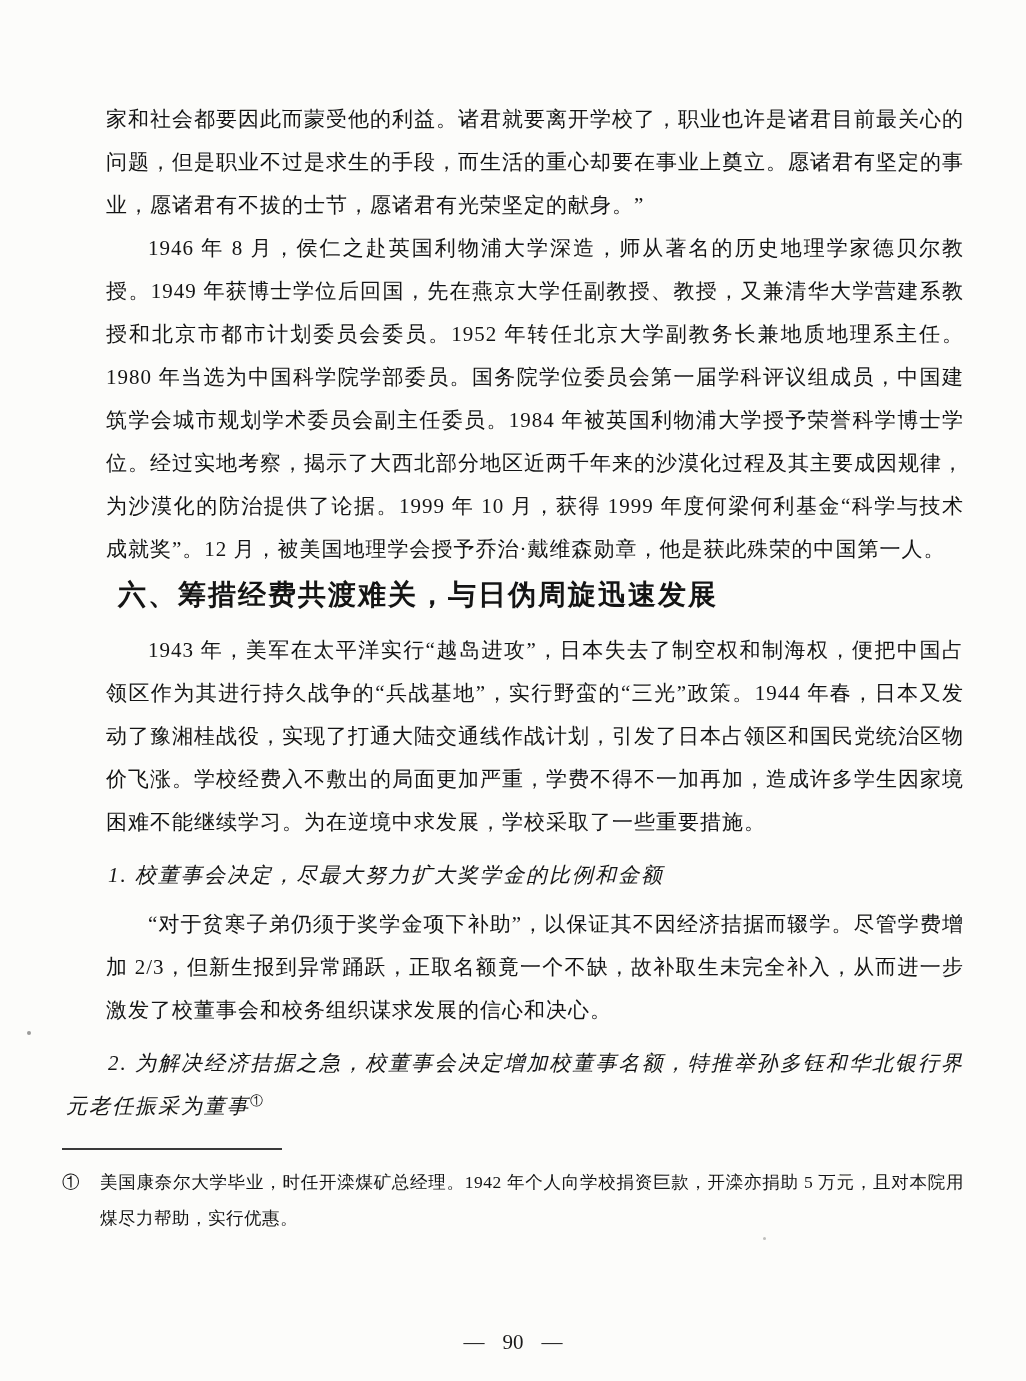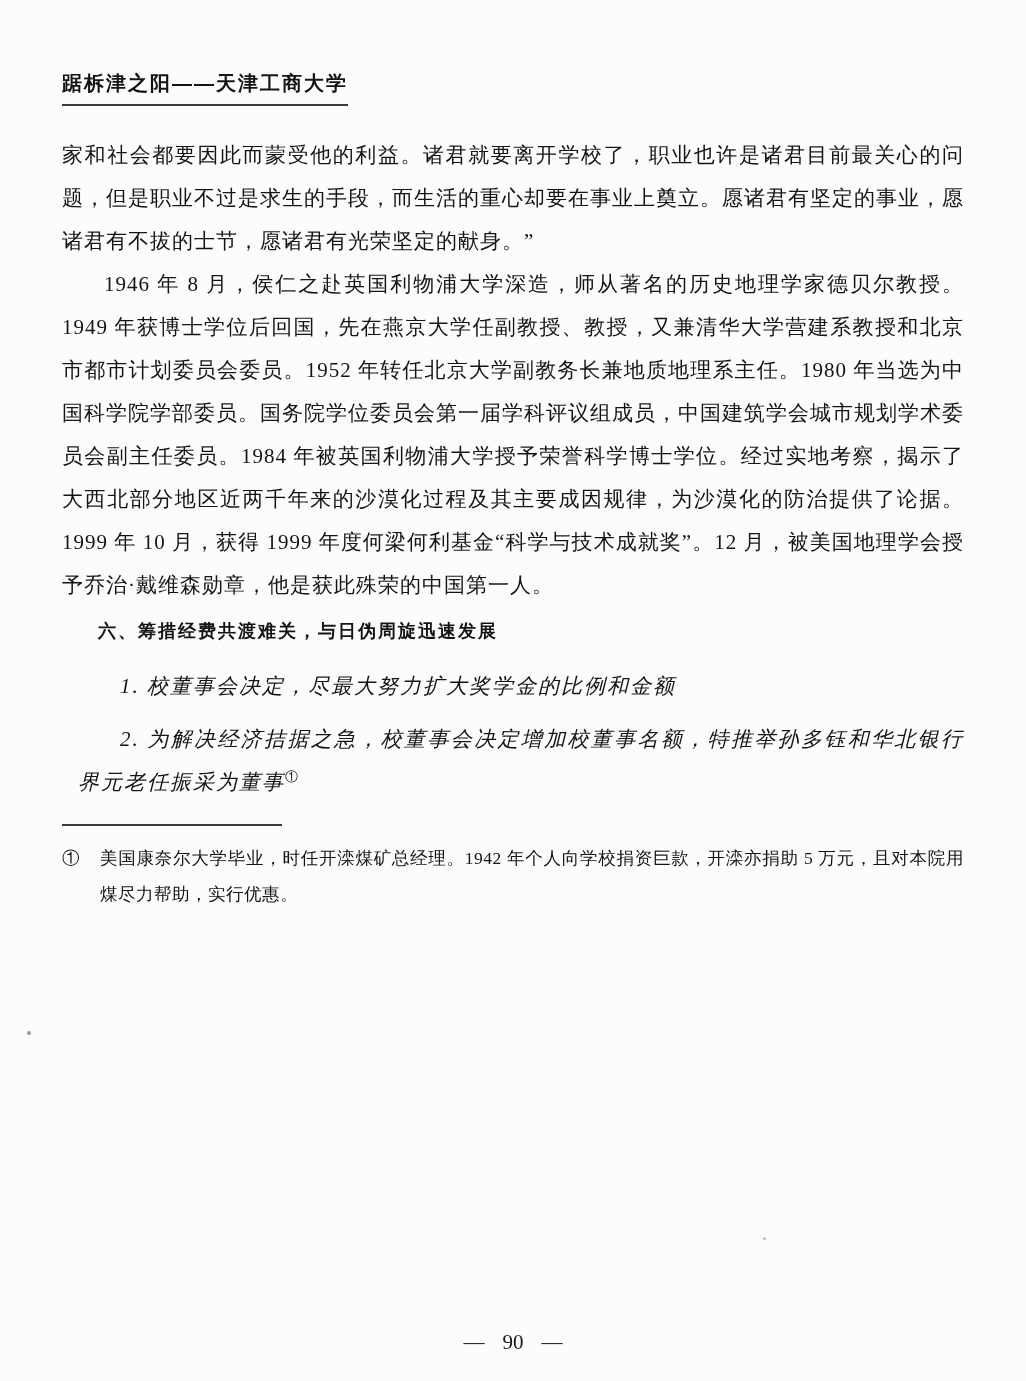--- a/index.html
+++ b/index.html
@@ -27,37 +27,38 @@
     border-bottom:2px solid #3a3a3a;
   }
   
   .bodycol{width:902px;}
   p{margin:0;}
   .para{
     font-size:21px;
     line-height:43px;
     text-align:justify;
     letter-spacing:1px;
+    margin-left:44px;
   }
   .indent{text-indent:2em;font-family:Liberation Serif, serif;}
   .first-para{margin-top:28px;}
   .section-heading{
     font-family:"Liberation Sans","DejaVu Sans",sans-serif;
     font-weight:700;
-    font-size:18px;
+    font-size:28px;
     line-height:36px;
     letter-spacing:2px;
     text-indent:2em;
     margin:6px 0 16px 0;
   }
   .kaiti{
     font-style:italic;
     letter-spacing:2px;
   }
-  .item-heading{margin:10px 0 4px 16px;}
+  .item-heading{margin:10px 0 4px 4px;}
   .mt-small{margin-top:6px;}
   sup.fnref{
     font-size:13px;
     vertical-align:super;
     line-height:0;
     font-style:normal;
   }
   
   .footnote-divider{
     width:220px;
@@ -88,35 +89,34 @@
   
   .speck{position:absolute;background:#4a4a4a;border-radius:50%;opacity:.55;}
   .speck-a{left:27px;top:1031px;width:4px;height:4px;}
   .speck-b{left:763px;top:1237px;width:3px;height:3px;opacity:.35;}
 </style>
 </head>
 <body>
 
 <div class="page">
 
-  <div>
-    <span class="running-header">踞柝津之阳——天津工商大学</span>
-  </div>
 
   <div class="bodycol">
 
     <p class="para first-para">家和社会都要因此而蒙受他的利益。诸君就要离开学校了，职业也许是诸君目前最关心的问题，但是职业不过是求生的手段，而生活的重心却要在事业上奠立。愿诸君有坚定的事业，愿诸君有不拔的士节，愿诸君有光荣坚定的献身。”</p>
 
     <p class="para indent">1946 年 8 月，侯仁之赴英国利物浦大学深造，师从著名的历史地理学家德贝尔教授。1949 年获博士学位后回国，先在燕京大学任副教授、教授，又兼清华大学营建系教授和北京市都市计划委员会委员。1952 年转任北京大学副教务长兼地质地理系主任。1980 年当选为中国科学院学部委员。国务院学位委员会第一届学科评议组成员，中国建筑学会城市规划学术委员会副主任委员。1984 年被英国利物浦大学授予荣誉科学博士学位。经过实地考察，揭示了大西北部分地区近两千年来的沙漠化过程及其主要成因规律，为沙漠化的防治提供了论据。1999 年 10 月，获得 1999 年度何梁何利基金“科学与技术成就奖”。12 月，被美国地理学会授予乔治·戴维森勋章，他是获此殊荣的中国第一人。</p>
 
     <h2 class="section-heading">六、筹措经费共渡难关，与日伪周旋迅速发展</h2>
 
+    <p class="para indent">1943 年，美军在太平洋实行“越岛进攻”，日本失去了制空权和制海权，便把中国占领区作为其进行持久战争的“兵战基地”，实行野蛮的“三光”政策。1944 年春，日本又发动了豫湘桂战役，实现了打通大陆交通线作战计划，引发了日本占领区和国民党统治区物价飞涨。学校经费入不敷出的局面更加严重，学费不得不一加再加，造成许多学生因家境困难不能继续学习。为在逆境中求发展，学校采取了一些重要措施。</p>
 
     <p class="para kaiti indent item-heading">1. 校董事会决定，尽最大努力扩大奖学金的比例和金额</p>
 
+    <p class="para indent mt-small">“对于贫寒子弟仍须于奖学金项下补助”，以保证其不因经济拮据而辍学。尽管学费增加 2/3，但新生报到异常踊跃，正取名额竟一个不缺，故补取生未完全补入，从而进一步激发了校董事会和校务组织谋求发展的信心和决心。</p>
 
     <p class="para kaiti indent item-heading"><span>2. 为解决经济拮据之急，校董事会决定增加校董事名额，特推举孙多钰和华北银行界元老任振采为董事</span><sup class="fnref">①</sup></p>
 
 
     <div class="footnote-divider"></div>
 
     <div class="footnote">
       <span class="fn-mark">①</span>
       <span class="fn-text">美国康奈尔大学毕业，时任开滦煤矿总经理。1942 年个人向学校捐资巨款，开滦亦捐助 5 万元，且对本院用煤尽力帮助，实行优惠。</span>
     </div>

